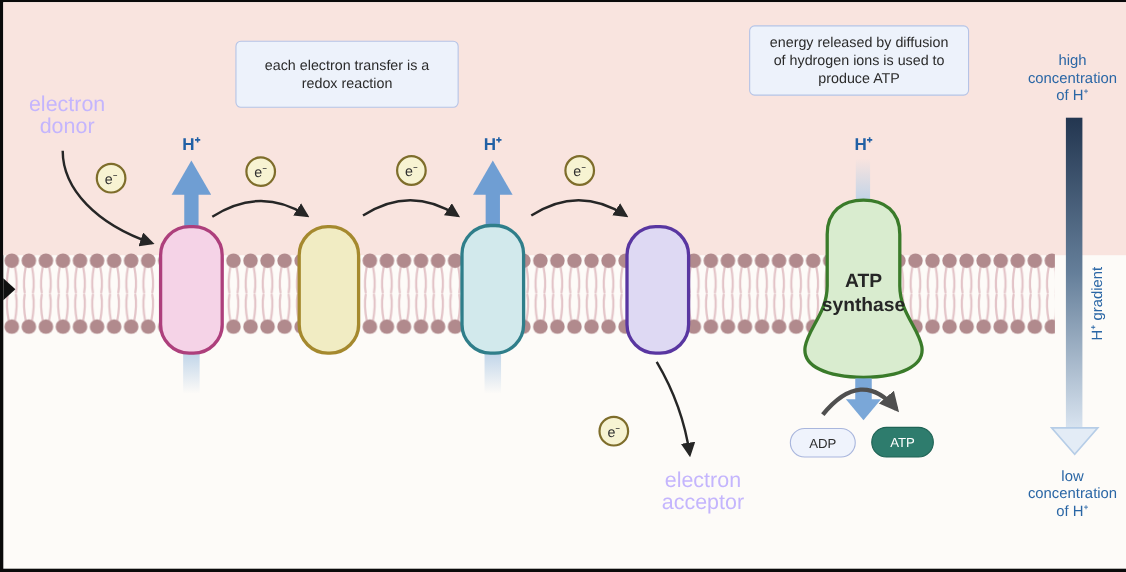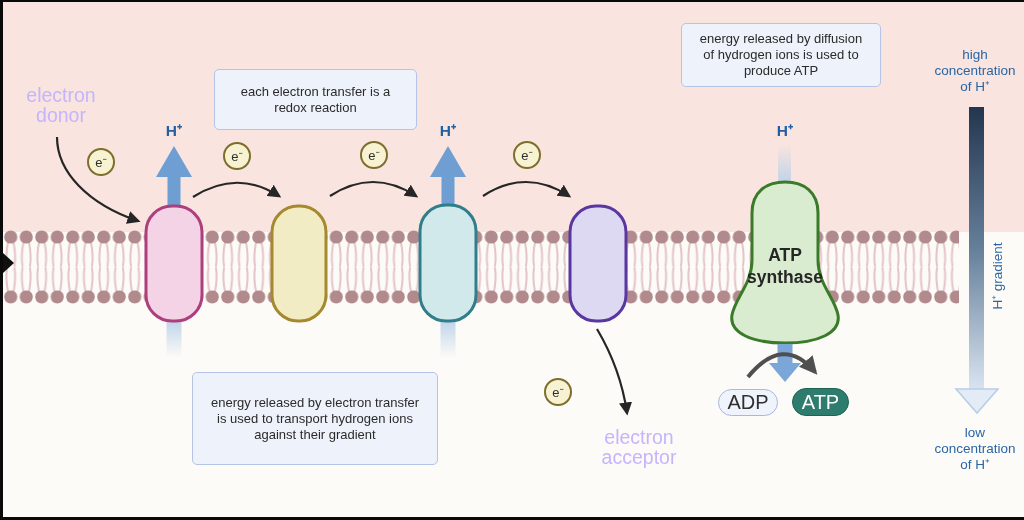--- a/index.html
+++ b/index.html
@@ -27,21 +27,21 @@
     background:#f7f3d2;border:2.5px solid #7e6d2b;box-sizing:border-box;
     display:flex;align-items:center;justify-content:center;
     font-size:13px;color:#2f2f2f;
   }
   .grad-label{
     width:124px;text-align:center;font-size:13.5px;line-height:16px;
     color:#2a66a5;white-space:pre-line;
   }
   .pill{
     position:absolute;z-index:2;display:flex;align-items:center;justify-content:center;
-    border-radius:14px;font-size:20px;font-weight:500;box-sizing:border-box;
+    border-radius:14px;font-size:12px;font-weight:500;box-sizing:border-box;
   }
   .pill-adp{background:#eff3fc;border:1.5px solid #a9b6dd;color:#2f2f2f;}
   .pill-atp{background:#2e7c6d;border:1.5px solid #1f6355;color:#ffffff;}
   .synthase-label{
     width:120px;text-align:center;font-weight:bold;font-size:17.5px;line-height:22px;
     color:#262626;white-space:pre-line;
   }
   .v-rotate{transform:rotate(-90deg);transform-origin:50% 50%;}
 </style>
 </head>
@@ -132,25 +132,24 @@
       <polygon points="956,389 998,389 977,413" fill="#e3ecf6" stroke="#b6cde7" stroke-width="1.5"></polygon>
     </g>
   </svg>
 
   <div class="txt big-label" style="left:10px;top:85px;width:102px;">electron
 donor</div>
 
   <div class="txt big-label" style="left:578px;top:427px;width:122px;">electron
 acceptor</div>
 
-  <div class="txt callout" style="left:214px;top:37px;width:203px;height:61px;margin-top:32px;">each electron transfer is a redox reaction</div>
+  <div class="txt callout" style="left:214px;top:37px;width:203px;height:61px;">each electron transfer is a redox reaction</div>
 
   <div class="txt callout" style="left:681px;top:23px;width:200px;height:64px;">energy released by diffusion of hydrogen ions is used to produce ATP</div>
 
-  <div class="txt callout" style="left:192px;top:372px;width:246px;height:93px;">energy released by electron transfer is used to transport hydrogen ions against their gradient</div>
 
   <div class="txt proton-label" style="left:157px;top:119px;">H⁺</div>
   <div class="txt proton-label" style="left:431px;top:119px;">H⁺</div>
   <div class="txt proton-label" style="left:768px;top:119px;">H⁺</div>
 
   <div class="electron-token" style="left:87px;top:148px;">
       <span>e⁻</span>
     </div>
   <div class="electron-token" style="left:223px;top:142px;">
       <span>e⁻</span>

